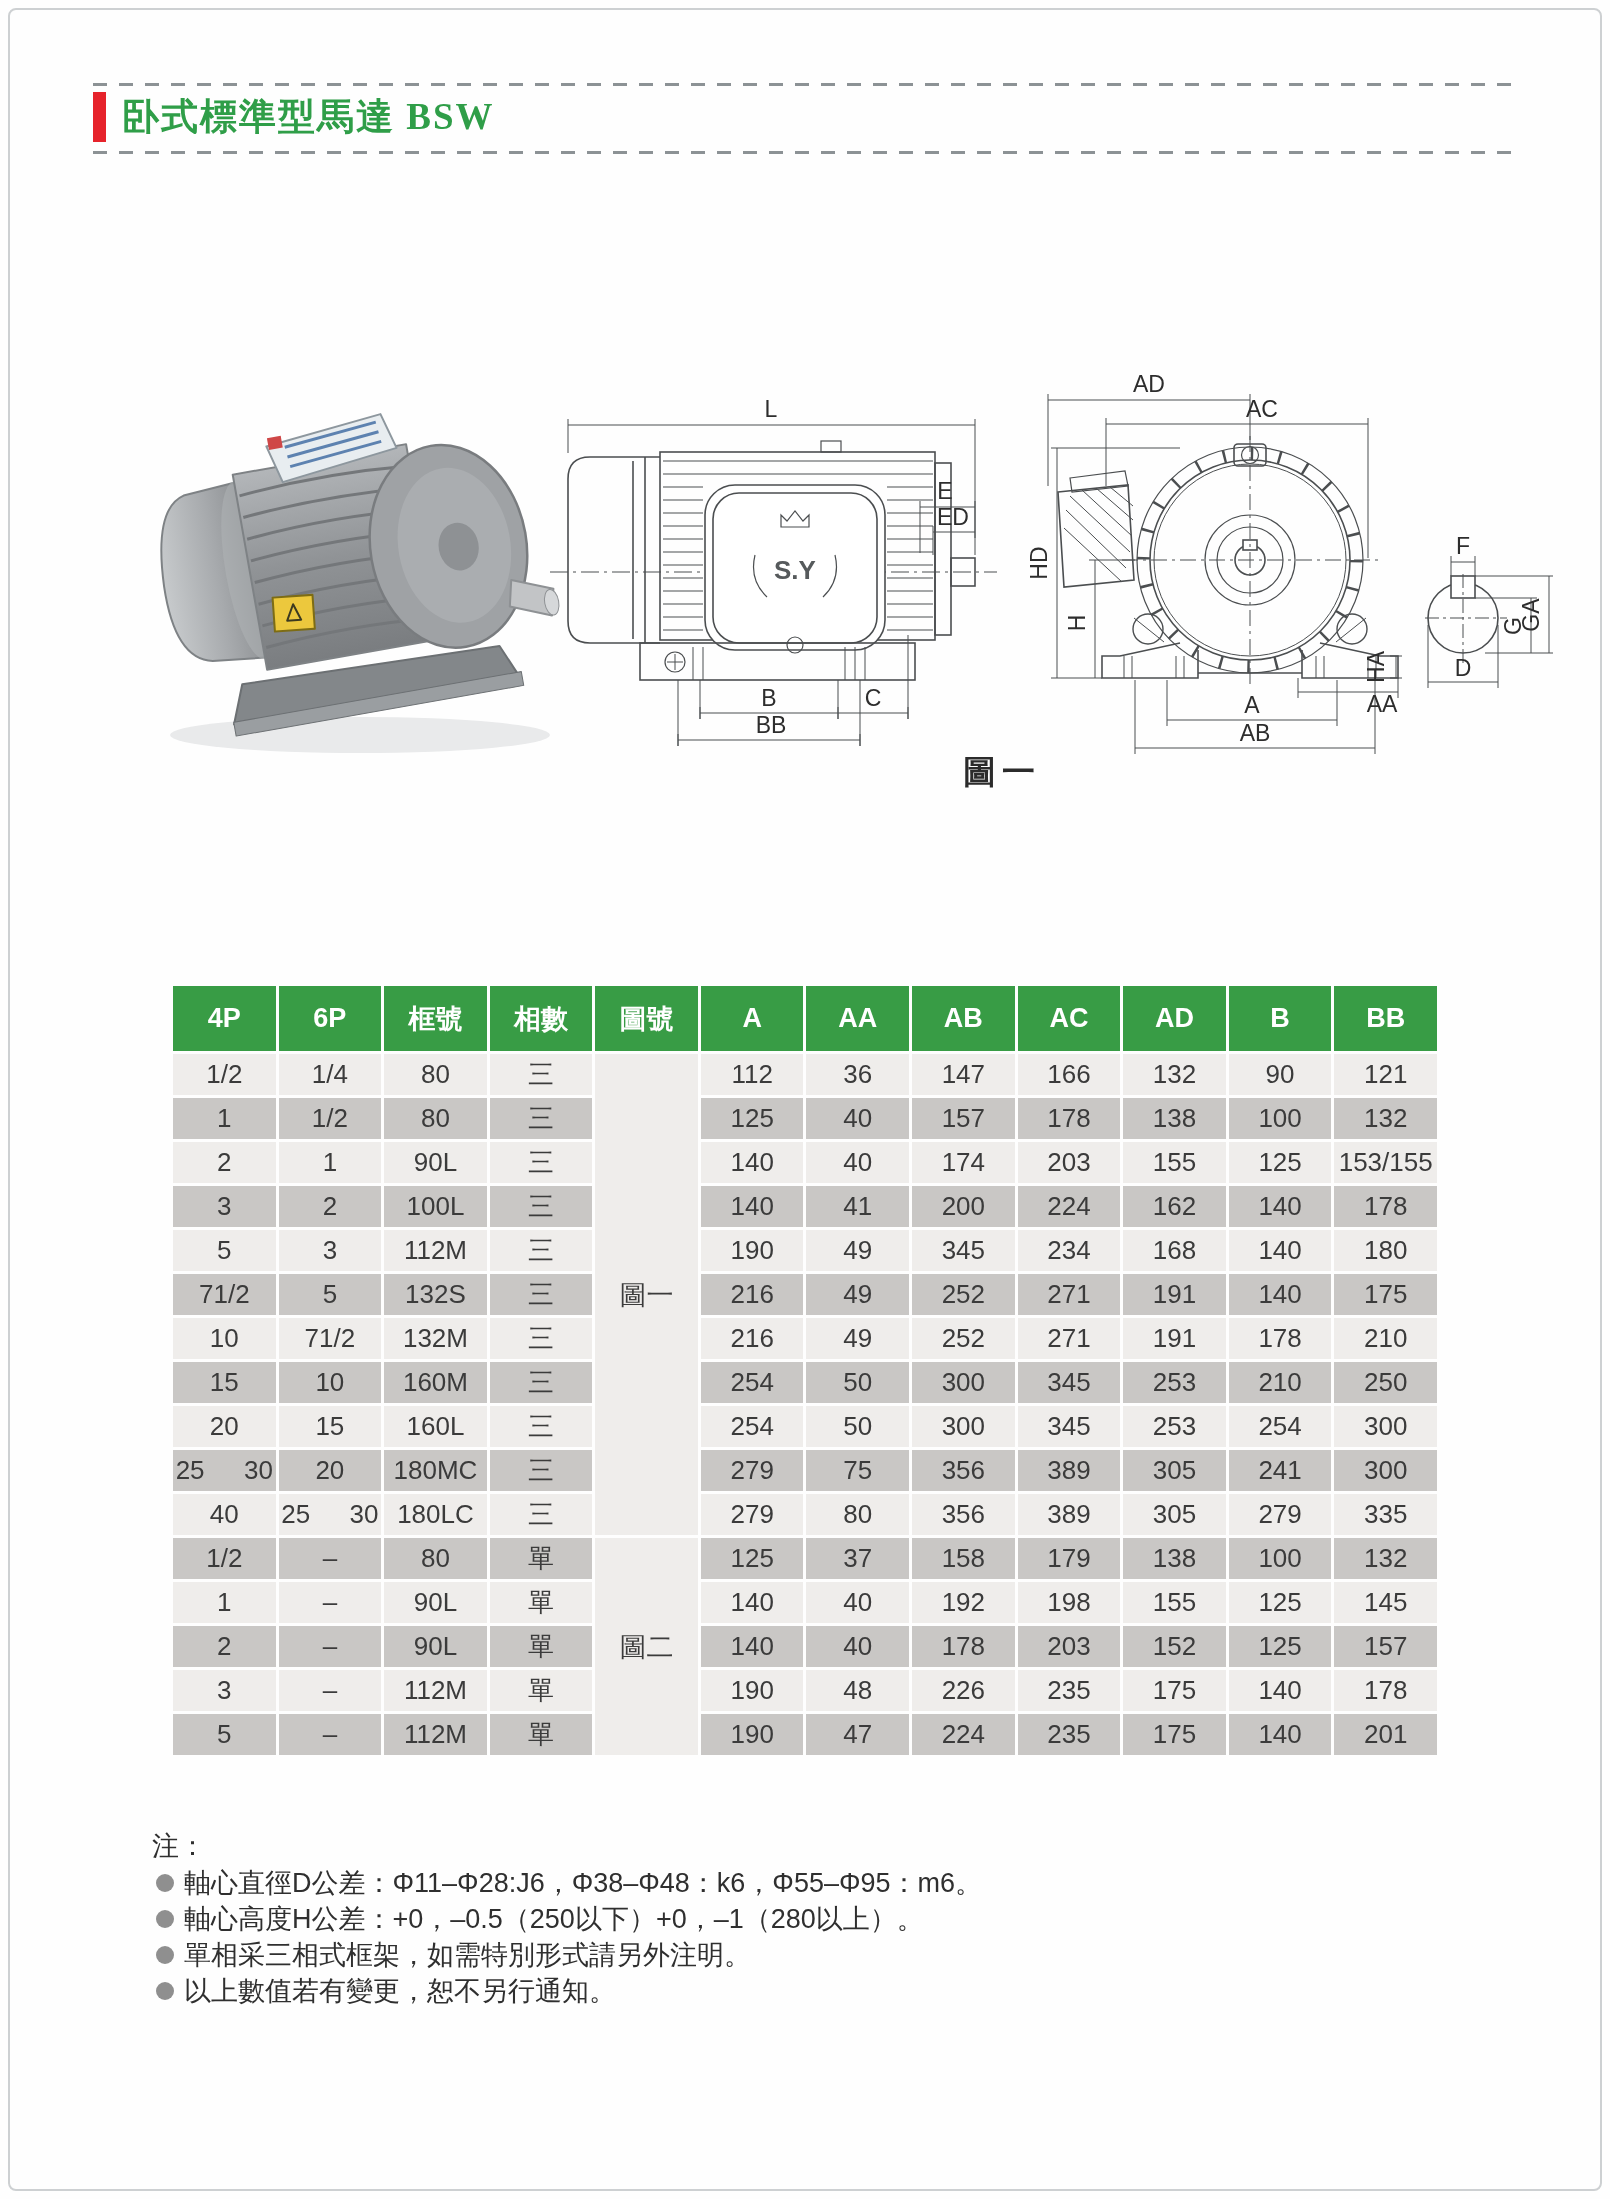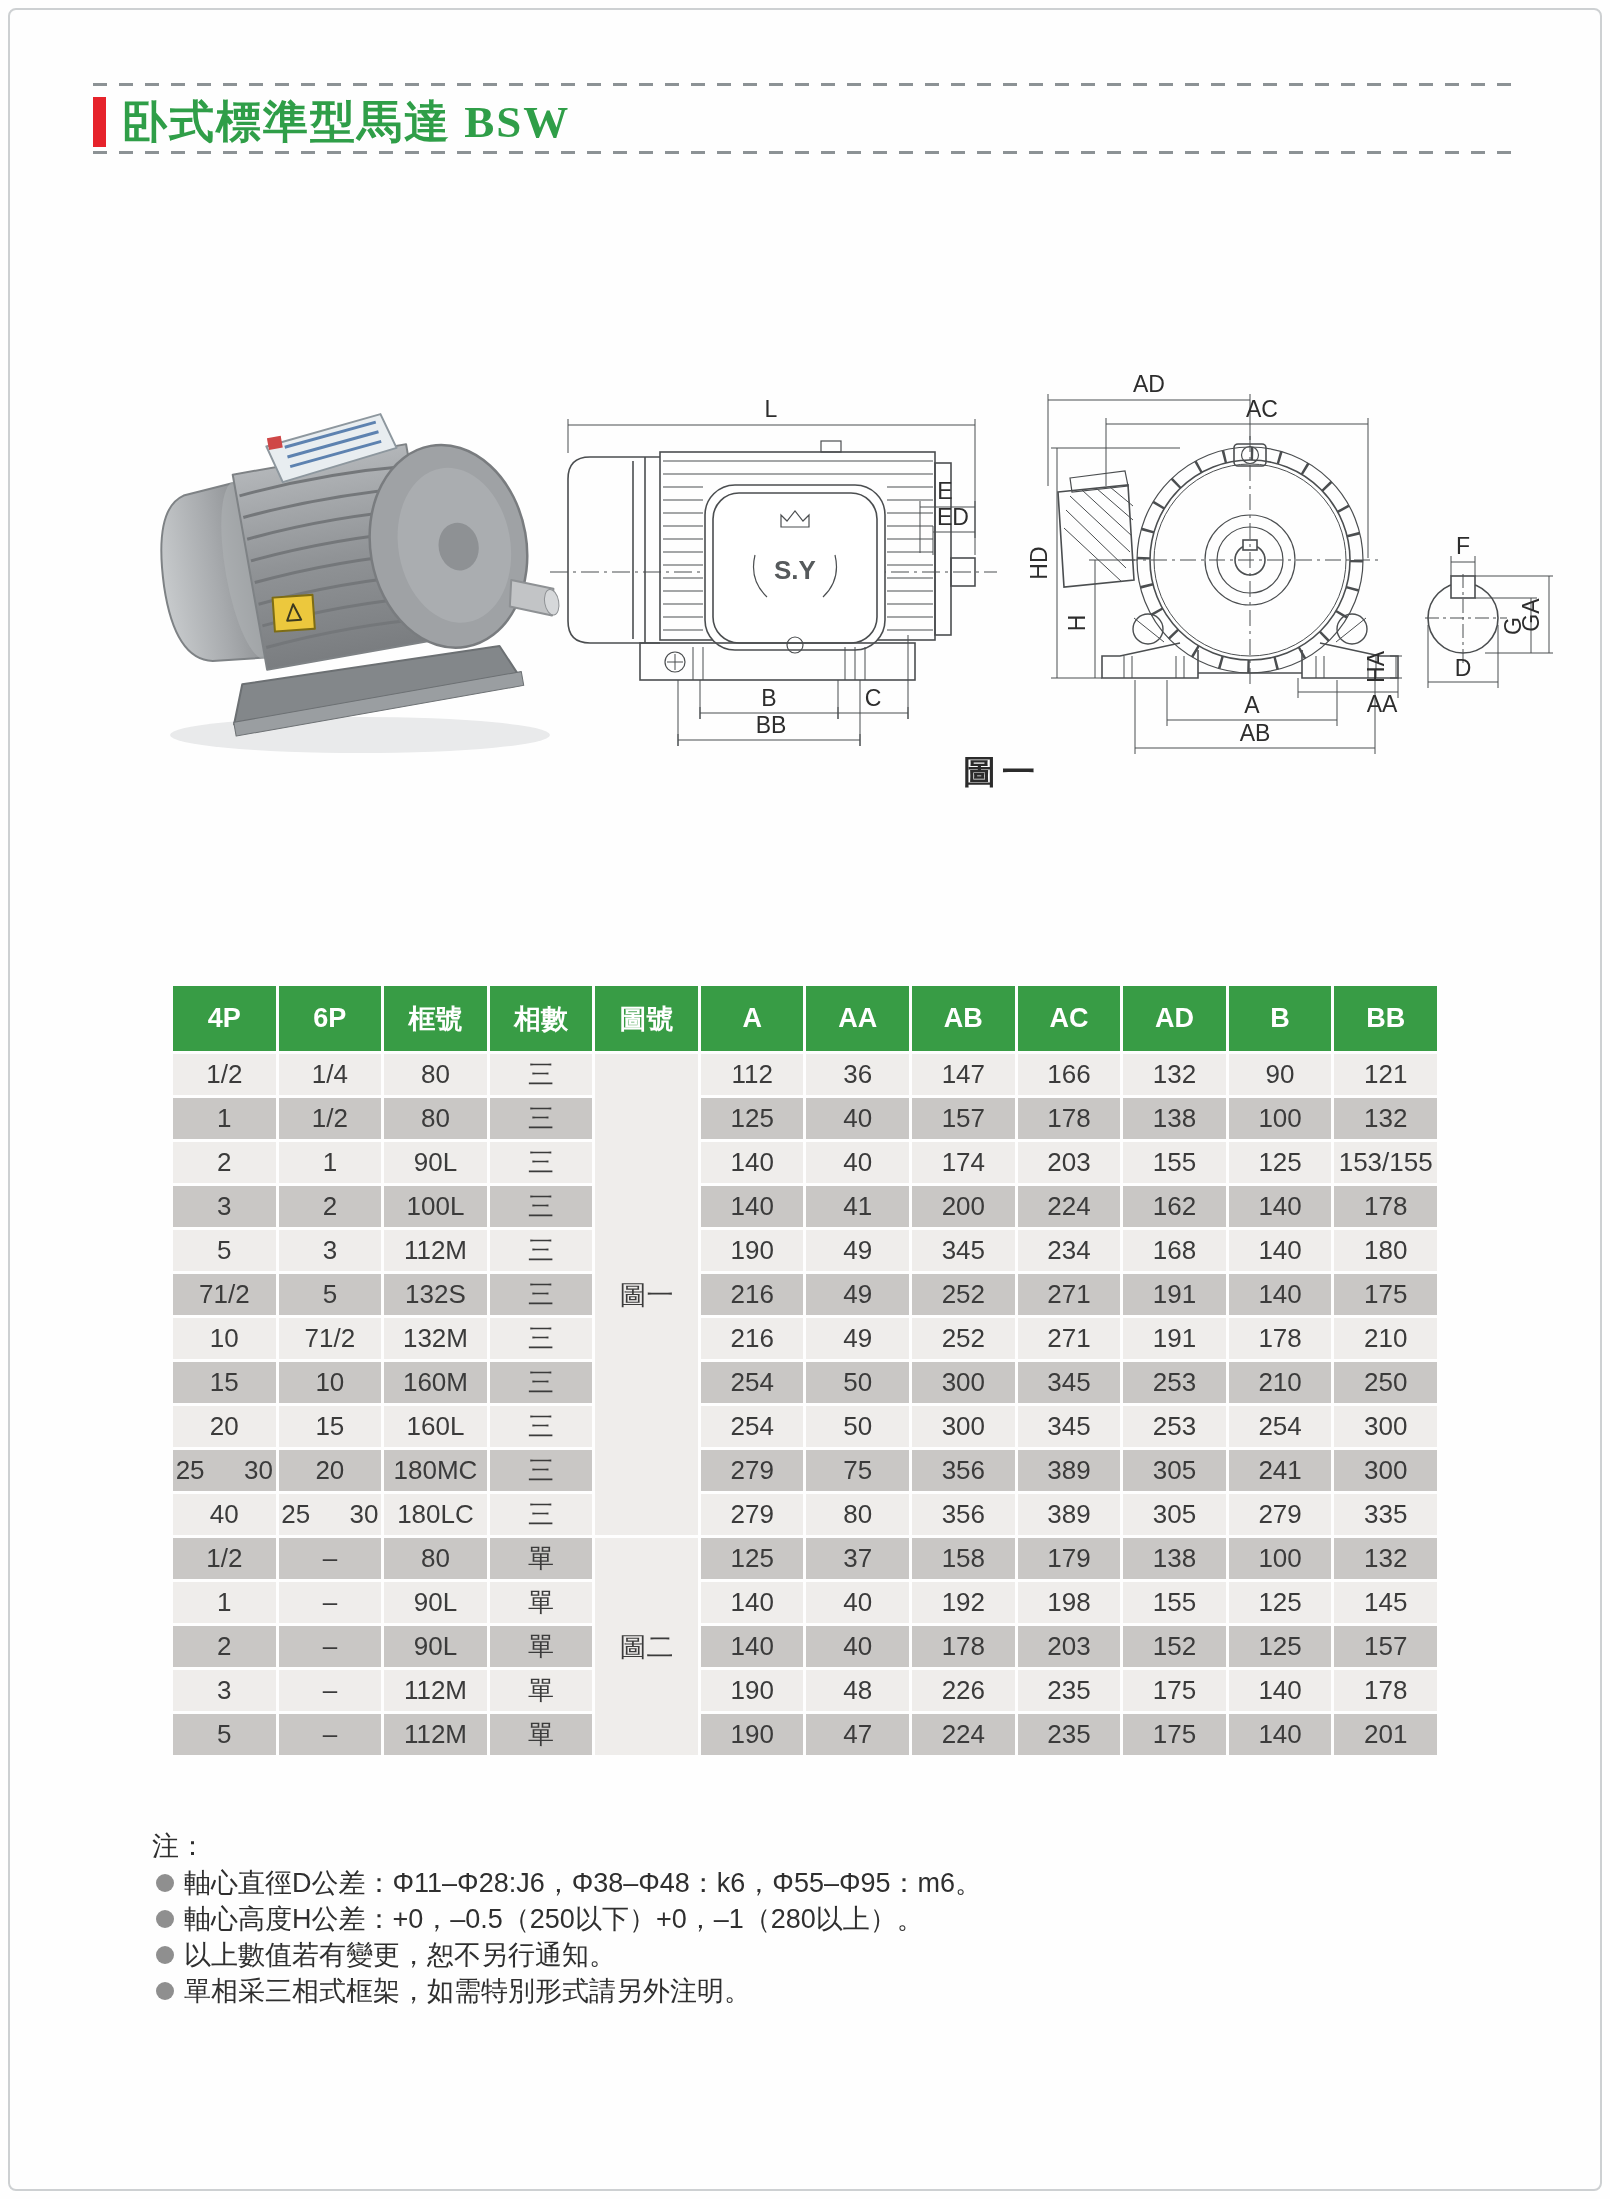--- a/index.html
+++ b/index.html
@@ -5,21 +5,21 @@
   html,body{margin:0;padding:0;background:#ffffff;}
   .page{position:relative;width:1610px;height:2199px;background:#fefefe;overflow:hidden;
         font-family:"Liberation Sans","DejaVu Sans",sans-serif;color:#3a3a3a;}
   .page-frame{position:absolute;left:8px;top:8px;right:8px;bottom:8px;
         border:2px solid #cdd0d2;border-radius:8px;pointer-events:none;}
   .dash-line{position:absolute;left:93px;width:1422px;height:3px;
         background:repeating-linear-gradient(90deg,#8c9295 0 14px,transparent 14px 26px);}
   .title-row{position:absolute;left:93px;top:92px;display:flex;align-items:center;}
   .title-bar{width:13px;height:50px;background:#e6232b;}
   .page-title{margin:0 0 0 16px;font-family:"Liberation Serif","DejaVu Serif",serif;
-        font-weight:700;font-size:45px;color:#2f9e48;letter-spacing:2px;}
+        font-weight:700;font-size:37px;color:#2f9e48;letter-spacing:2px;}
   .figure-caption{position:absolute;left:963px;top:750px;font-size:33px;font-weight:600;
         color:#2b2b2b;letter-spacing:6px;}
   svg text{font-family:"Liberation Sans","DejaVu Sans",sans-serif;font-size:23px;fill:#2d2d2d;}
   svg .logo{font-size:26px;font-weight:bold;fill:#565a5c;}
   
   .spec-table-wrap{position:absolute;left:170px;top:983px;}
   table.spec{border-collapse:separate;border-spacing:3px;table-layout:fixed;width:1270px;}
   table.spec th{background:#389c45;color:#ffffff;height:63px;font-size:27px;font-weight:700;}
   table.spec td{height:41px;text-align:center;font-size:26px;color:#3b3b3b;padding:0;}
   tr.light td{background:#efedeb;}
@@ -579,20 +579,20 @@
     <div class="note-line">
       <span class="note-bullet"></span>
       <span>軸心直徑D公差：Φ11–Φ28:J6，Φ38–Φ48：k6，Φ55–Φ95：m6。</span>
     </div>
     <div class="note-line">
       <span class="note-bullet"></span>
       <span>軸心高度H公差：+0，–0.5（250以下）+0，–1（280以上）。</span>
     </div>
     <div class="note-line">
       <span class="note-bullet"></span>
-      <span>以上數值若有變更，恕不另行通知。</span>
+      <span>單相采三相式框架，如需特別形式請另外注明。</span>
     </div>
     <div class="note-line">
       <span class="note-bullet"></span>
-      <span>單相采三相式框架，如需特別形式請另外注明。</span>
+      <span>以上數值若有變更，恕不另行通知。</span>
     </div>
   </div>
 </div>
 
 </body></html>

